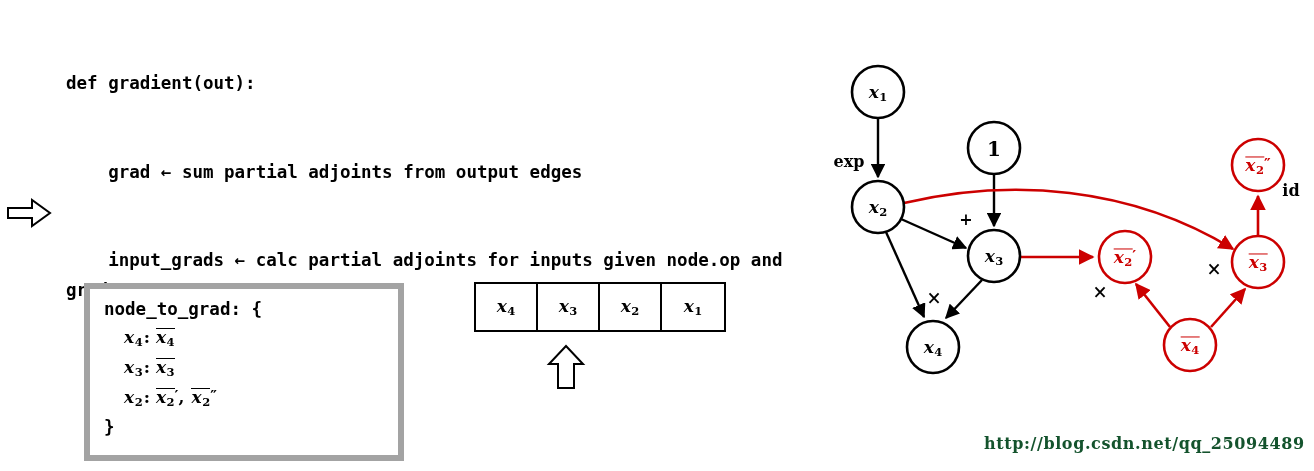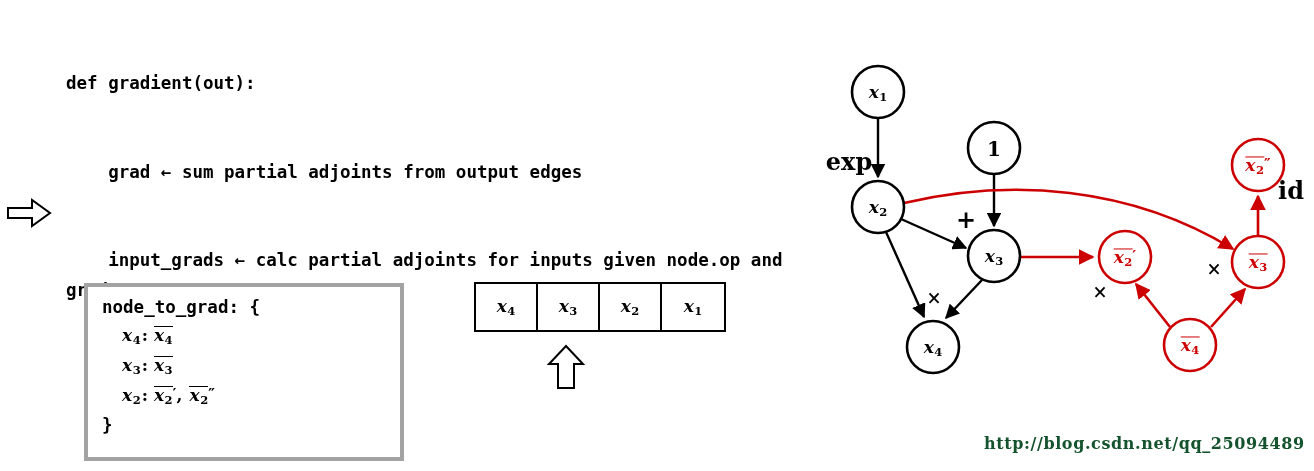--- a/index.html
+++ b/index.html
@@ -41,21 +41,21 @@
     height: 34px;
   }
 
   
   #ntg-box {
     position: absolute;
     left: 84px;
     top: 283px;
     width: 320px;
     height: 178px;
-    border: 4px solid #a3a3a3;
+    border: 6px solid #a3a3a3;
     box-sizing: border-box;
     background: #ffffff;
   }
   #ntg-title {
     position: absolute;
     left: 14px;
     top: 10px;
     font-family: "DejaVu Sans Mono", monospace;
     font-size: 17.5px;
     color: #000;
@@ -145,21 +145,21 @@
   .gnode-label {
     position: absolute;
     transform: translate(-50%, -50%);
     pointer-events: none;
     text-align: center;
   }
   .oplabel {
     position: absolute;
     transform: translate(-50%, -50%);
     font-family: "DejaVu Serif", serif;
-    font-size: 24px;
+    font-size: 16px;
     color: #000;
   }
   .oplabel.small { font-size: 18px; }
 
   
   #watermark {
     position: absolute;
     left: 984px;
     top: 434px;
     font-family: "DejaVu Serif", serif;

